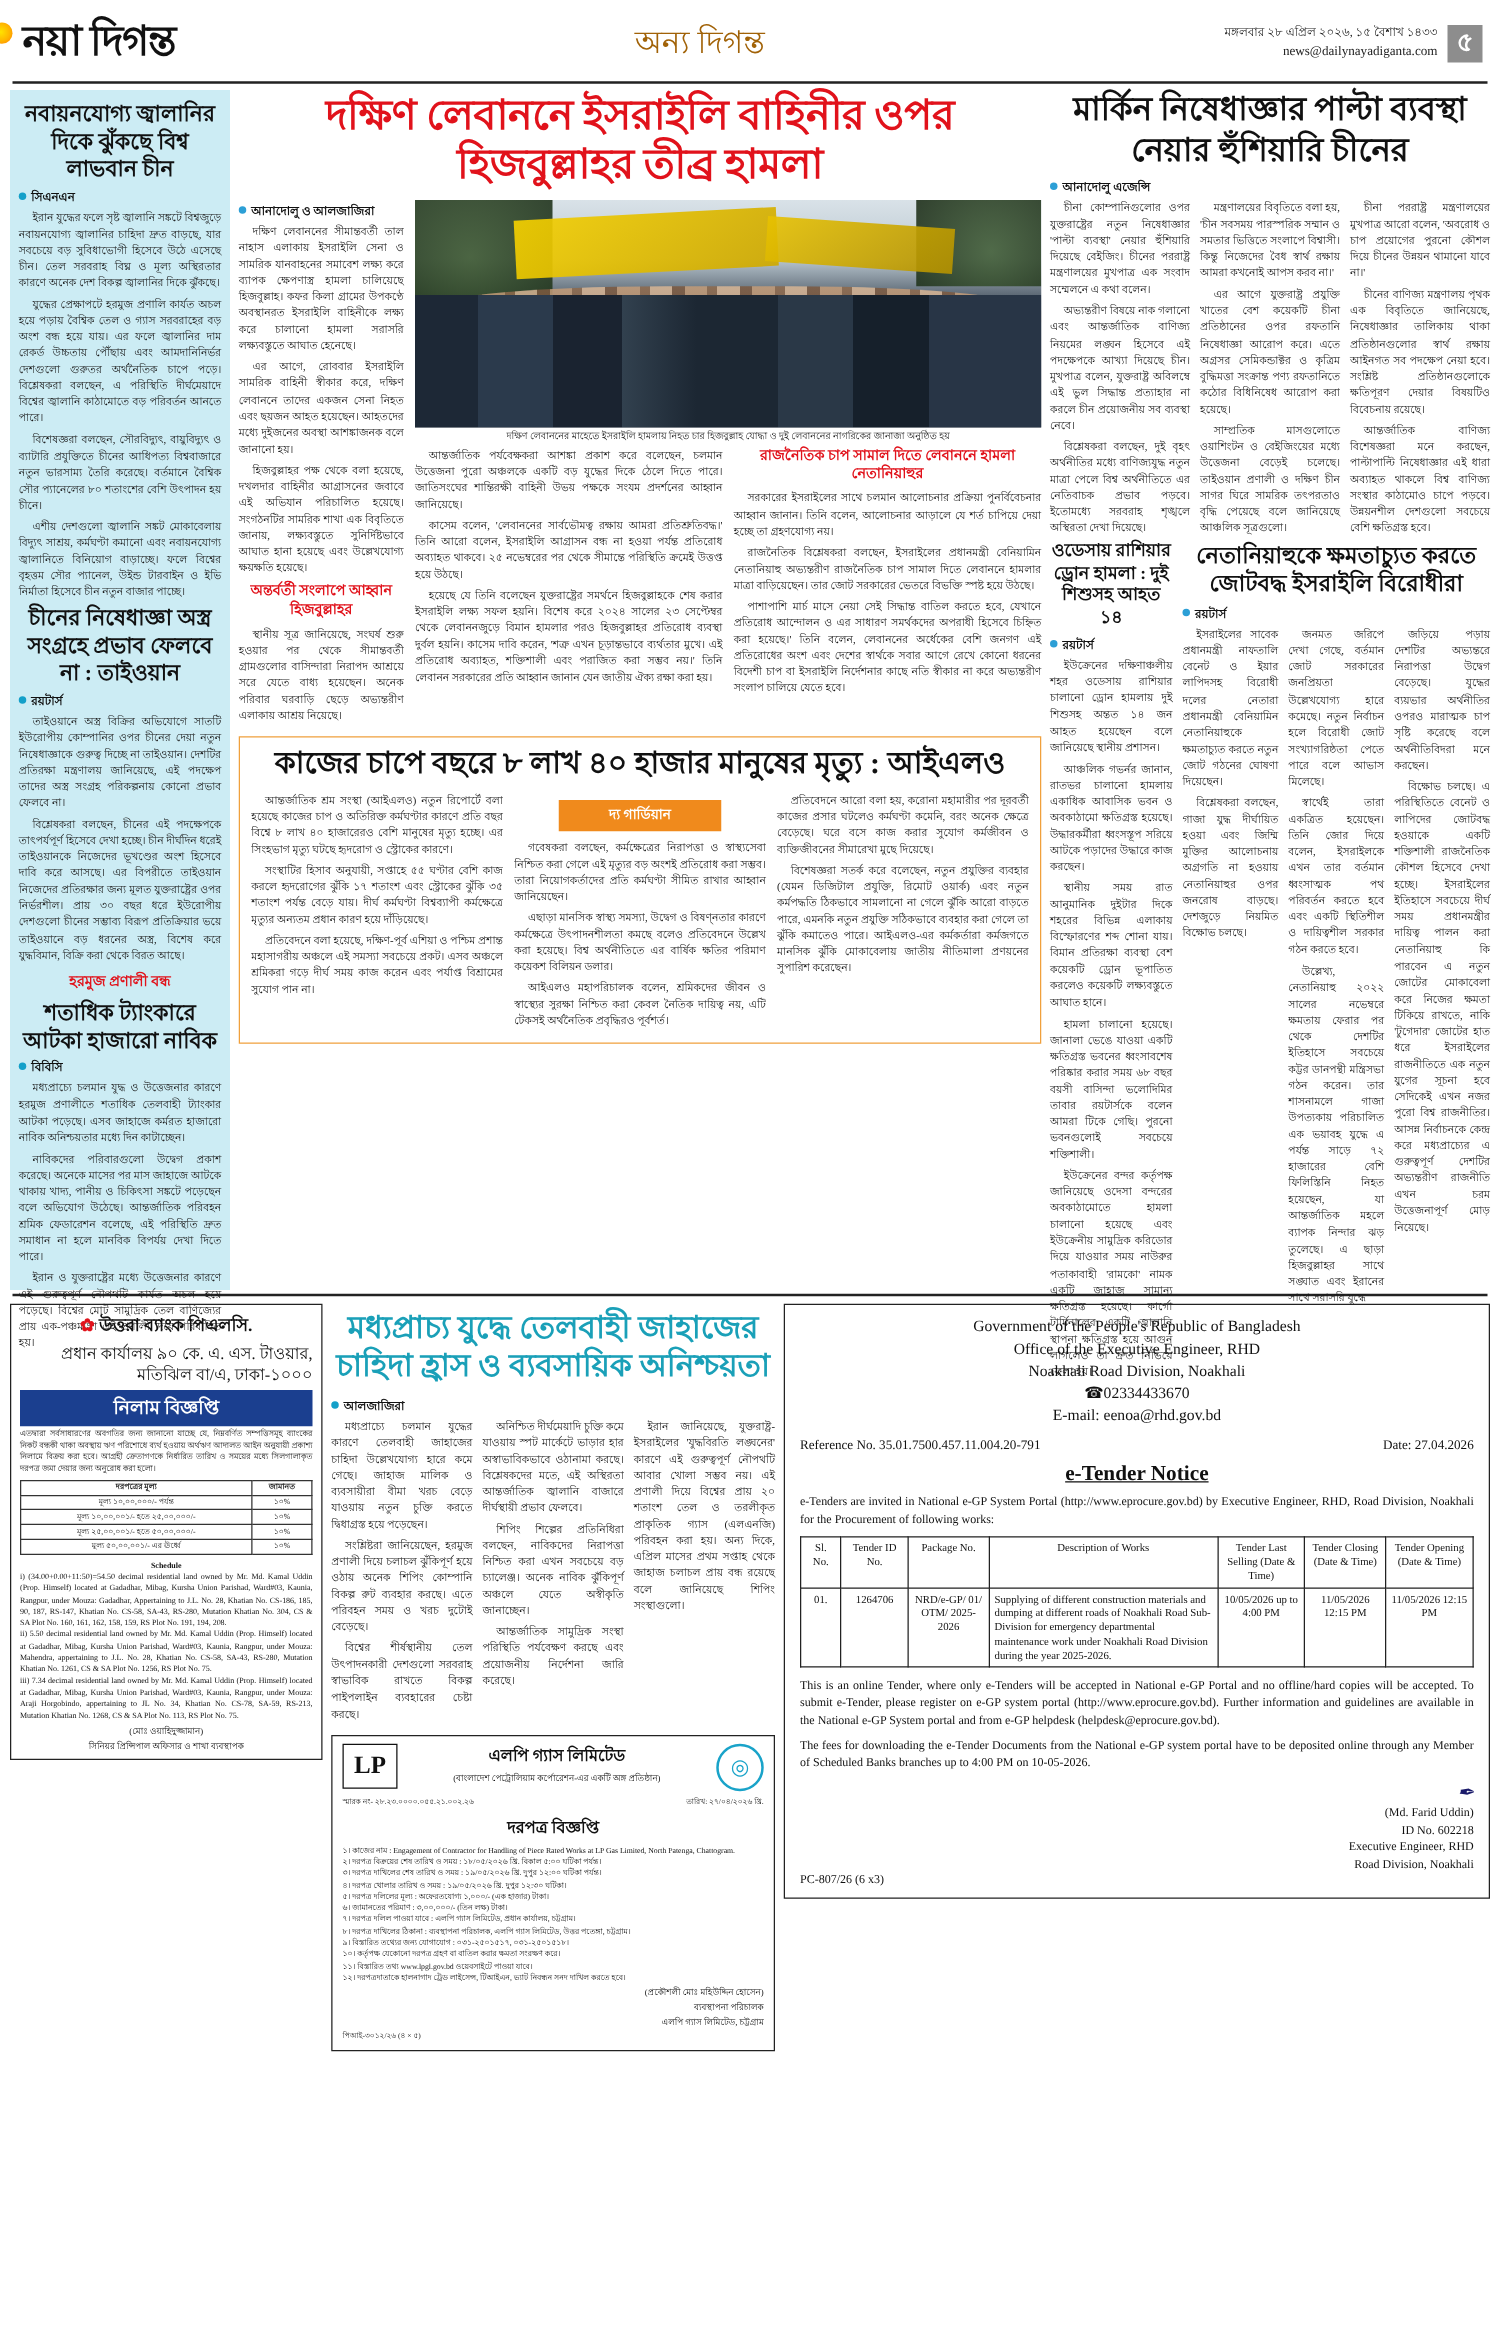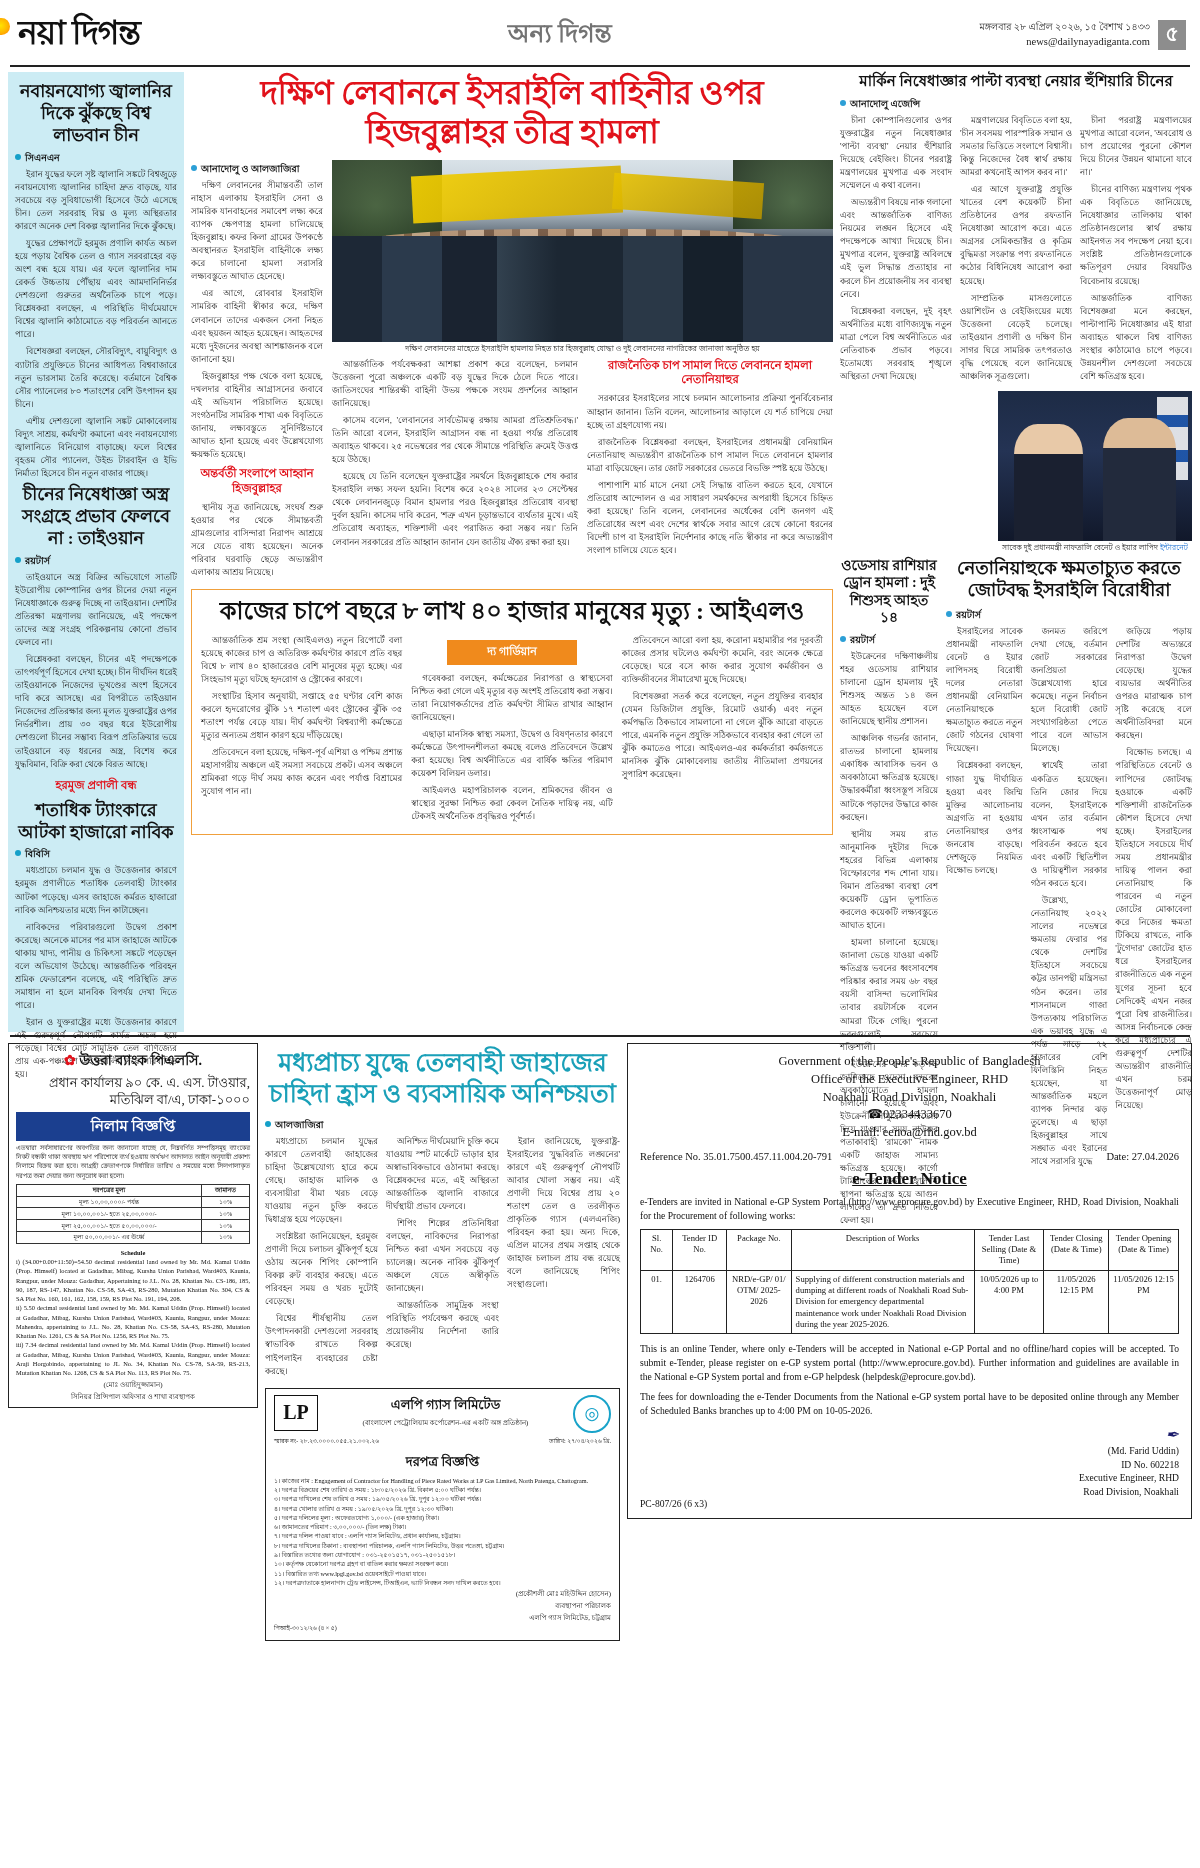--- a/index.html
+++ b/index.html
@@ -12,21 +12,21 @@
   }
   .page{position:relative;width:1200px;height:1400px;box-sizing:border-box;padding:6px 8px;}
 
   
   .masthead{display:flex;align-items:center;justify-content:space-between;height:54px;padding:2px 6px 0 6px;}
   .logo-wrap{display:flex;align-items:center;gap:2px;}
   .logo-bn{font-family:"Liberation Serif",serif;font-weight:bold;font-size:33px;letter-spacing:-1px;color:#111;position:relative;}
   .sun{width:17px;height:17px;border-radius:50%;
        background:radial-gradient(circle at 45% 45%, #ffe300 0%, #ffb400 55%, #ff7a00 100%);
        display:inline-block;position:relative;top:-9px;left:-21px;margin-right:-15px;}
-  .center-title{font-size:25px;font-weight:bold;color:#737373;letter-spacing:0px;}
+  .center-title{font-size:25px;font-weight:normal;color:#a16207;letter-spacing:0px;}
   .mast-right{display:flex;align-items:center;gap:8px;}
   .mast-meta{text-align:right;font-size:9.5px;line-height:1.45;color:#222;}
   .mast-meta .em{font-size:10.5px;}
   .mast-badge{width:28px;height:30px;background:#8d8d8d;color:#fff;display:flex;align-items:center;
               justify-content:center;font-size:21px;font-weight:bold;}
 
   .rule-thick{border-top:2.2px solid #222;margin:3px 2px 0 2px;}
 
   
   .main-grid{display:flex;gap:7px;margin-top:5px;height:960px;}
@@ -236,21 +236,21 @@
           </div>
           <div style="flex:1 1 33%;">
             <p class="bd indent">প্রতিবেদনে আরো বলা হয়, করোনা মহামারীর পর দূরবর্তী কাজের প্রসার ঘটলেও কর্মঘণ্টা কমেনি, বরং অনেক ক্ষেত্রে বেড়েছে। ঘরে বসে কাজ করার সুযোগ কর্মজীবন ও ব্যক্তিজীবনের সীমারেখা মুছে দিয়েছে।</p>
             <p class="bd indent">বিশেষজ্ঞরা সতর্ক করে বলেছেন, নতুন প্রযুক্তির ব্যবহার (যেমন ডিজিটাল প্রযুক্তি, রিমোট ওয়ার্ক) এবং নতুন কর্মপদ্ধতি ঠিকভাবে সামলানো না গেলে ঝুঁকি আরো বাড়তে পারে, এমনকি নতুন প্রযুক্তি সঠিকভাবে ব্যবহার করা গেলে তা ঝুঁকি কমাতেও পারে। আইএলও-এর কর্মকর্তারা কর্মজগতে মানসিক ঝুঁকি মোকাবেলায় জাতীয় নীতিমালা প্রণয়নের সুপারিশ করেছেন।</p>
           </div>
         </div>
       </div>
     </div>
 
     <div class="col-right">
-      <div class="sub-head" style="font-size:15px;">মার্কিন নিষেধাজ্ঞার পাল্টা ব্যবস্থা নেয়ার হুঁশিয়ারি চীনের</div>
+      <div class="sub-head" style="font-size:26px;">মার্কিন নিষেধাজ্ঞার পাল্টা ব্যবস্থা নেয়ার হুঁশিয়ারি চীনের</div>
       <div class="source">
         <span class="dot"></span><span>আনাদোলু এজেন্সি</span>
       </div>
       <div style="display:flex;gap:8px;">
         <div style="flex:1 1 33%;">
           <p class="bd indent">চীনা কোম্পানিগুলোর ওপর যুক্তরাষ্ট্রের নতুন নিষেধাজ্ঞার 'পাল্টা ব্যবস্থা' নেয়ার হুঁশিয়ারি দিয়েছে বেইজিং। চীনের পররাষ্ট্র মন্ত্রণালয়ের মুখপাত্র এক সংবাদ সম্মেলনে এ কথা বলেন।</p>
           <p class="bd indent">অভ্যন্তরীণ বিষয়ে নাক গলানো এবং আন্তর্জাতিক বাণিজ্য নিয়মের লঙ্ঘন হিসেবে এই পদক্ষেপকে আখ্যা দিয়েছে চীন। মুখপাত্র বলেন, যুক্তরাষ্ট্র অবিলম্বে এই ভুল সিদ্ধান্ত প্রত্যাহার না করলে চীন প্রয়োজনীয় সব ব্যবস্থা নেবে।</p>
           <p class="bd indent">বিশ্লেষকরা বলছেন, দুই বৃহৎ অর্থনীতির মধ্যে বাণিজ্যযুদ্ধ নতুন মাত্রা পেলে বিশ্ব অর্থনীতিতে এর নেতিবাচক প্রভাব পড়বে। ইতোমধ্যে সরবরাহ শৃঙ্খলে অস্থিরতা দেখা দিয়েছে।</p>
         </div>
         <div style="flex:1 1 33%;">
@@ -258,34 +258,20 @@
           <p class="bd indent">এর আগে যুক্তরাষ্ট্র প্রযুক্তি খাতের বেশ কয়েকটি চীনা প্রতিষ্ঠানের ওপর রফতানি নিষেধাজ্ঞা আরোপ করে। এতে অগ্রসর সেমিকন্ডাক্টর ও কৃত্রিম বুদ্ধিমত্তা সংক্রান্ত পণ্য রফতানিতে কঠোর বিধিনিষেধ আরোপ করা হয়েছে।</p>
           <p class="bd indent">সাম্প্রতিক মাসগুলোতে ওয়াশিংটন ও বেইজিংয়ের মধ্যে উত্তেজনা বেড়েই চলেছে। তাইওয়ান প্রণালী ও দক্ষিণ চীন সাগর ঘিরে সামরিক তৎপরতাও বৃদ্ধি পেয়েছে বলে জানিয়েছে আঞ্চলিক সূত্রগুলো।</p>
         </div>
         <div style="flex:1 1 33%;">
           <p class="bd indent">চীনা পররাষ্ট্র মন্ত্রণালয়ের মুখপাত্র আরো বলেন, 'অবরোধ ও চাপ প্রয়োগের পুরনো কৌশল দিয়ে চীনের উন্নয়ন থামানো যাবে না।'</p>
           <p class="bd indent">চীনের বাণিজ্য মন্ত্রণালয় পৃথক এক বিবৃতিতে জানিয়েছে, নিষেধাজ্ঞার তালিকায় থাকা প্রতিষ্ঠানগুলোর স্বার্থ রক্ষায় আইনগত সব পদক্ষেপ নেয়া হবে। সংশ্লিষ্ট প্রতিষ্ঠানগুলোকে ক্ষতিপূরণ দেয়ার বিষয়টিও বিবেচনায় রয়েছে।</p>
           <p class="bd indent">আন্তর্জাতিক বাণিজ্য বিশেষজ্ঞরা মনে করছেন, পাল্টাপাল্টি নিষেধাজ্ঞার এই ধারা অব্যাহত থাকলে বিশ্ব বাণিজ্য সংস্থার কাঠামোও চাপে পড়বে। উন্নয়নশীল দেশগুলো সবচেয়ে বেশি ক্ষতিগ্রস্ত হবে।</p>
         </div>
       </div>
 
-      <div style="display:flex;gap:8px;margin-top:4px;">
-        <div style="flex:0 0 150px;"></div>
-        <div style="flex:1 1 auto;">
-          <div class="photo photo-two">
-            <div class="flag"></div>
-            <div class="f1"></div>
-            <div class="f2"></div>
-          </div>
-          <div class="cap">
-            <span>সাবেক দুই প্রধানমন্ত্রী নাফতালি বেনেট ও ইয়ার লাপিদ</span>
-            <span style="color:#1a6fd1;">ইন্টারনেট</span>
-          </div>
-        </div>
-      </div>
 
       <div style="display:flex;gap:8px;">
         <div style="flex:0 0 98px;">
           <div class="sub-head" style="font-size:14px;line-height:1.25;">ওডেসায় রাশিয়ার ড্রোন হামলা : দুই শিশুসহ আহত ১৪</div>
           <div class="source">
             <span class="dot"></span><span>রয়টার্স</span>
           </div>
           <p class="bd indent">ইউক্রেনের দক্ষিণাঞ্চলীয় শহর ওডেসায় রাশিয়ার চালানো ড্রোন হামলায় দুই শিশুসহ অন্তত ১৪ জন আহত হয়েছেন বলে জানিয়েছে স্থানীয় প্রশাসন।</p>
           <p class="bd indent">আঞ্চলিক গভর্নর জানান, রাতভর চালানো হামলায় একাধিক আবাসিক ভবন ও অবকাঠামো ক্ষতিগ্রস্ত হয়েছে। উদ্ধারকর্মীরা ধ্বংসস্তূপ সরিয়ে আটকে পড়াদের উদ্ধারে কাজ করছেন।</p>
           <p class="bd indent">স্থানীয় সময় রাত আনুমানিক দুইটার দিকে শহরের বিভিন্ন এলাকায় বিস্ফোরণের শব্দ শোনা যায়। বিমান প্রতিরক্ষা ব্যবস্থা বেশ কয়েকটি ড্রোন ভূপাতিত করলেও কয়েকটি লক্ষ্যবস্তুতে আঘাত হানে।</p>

